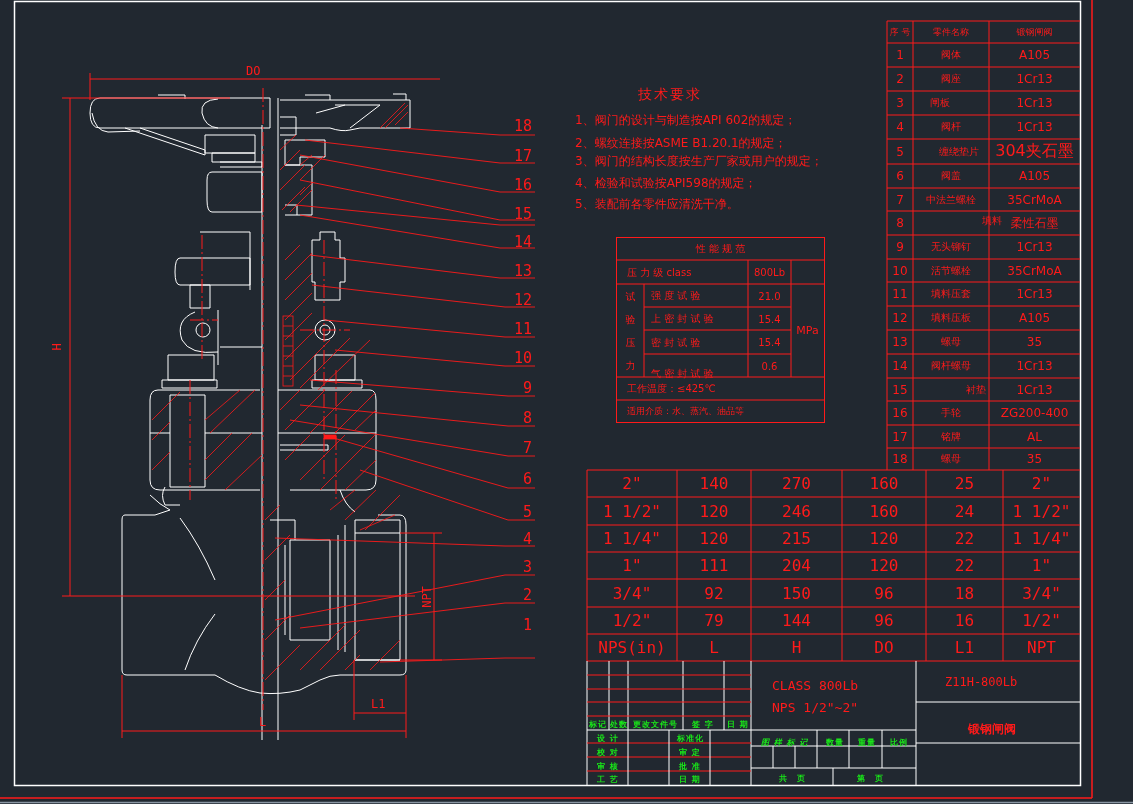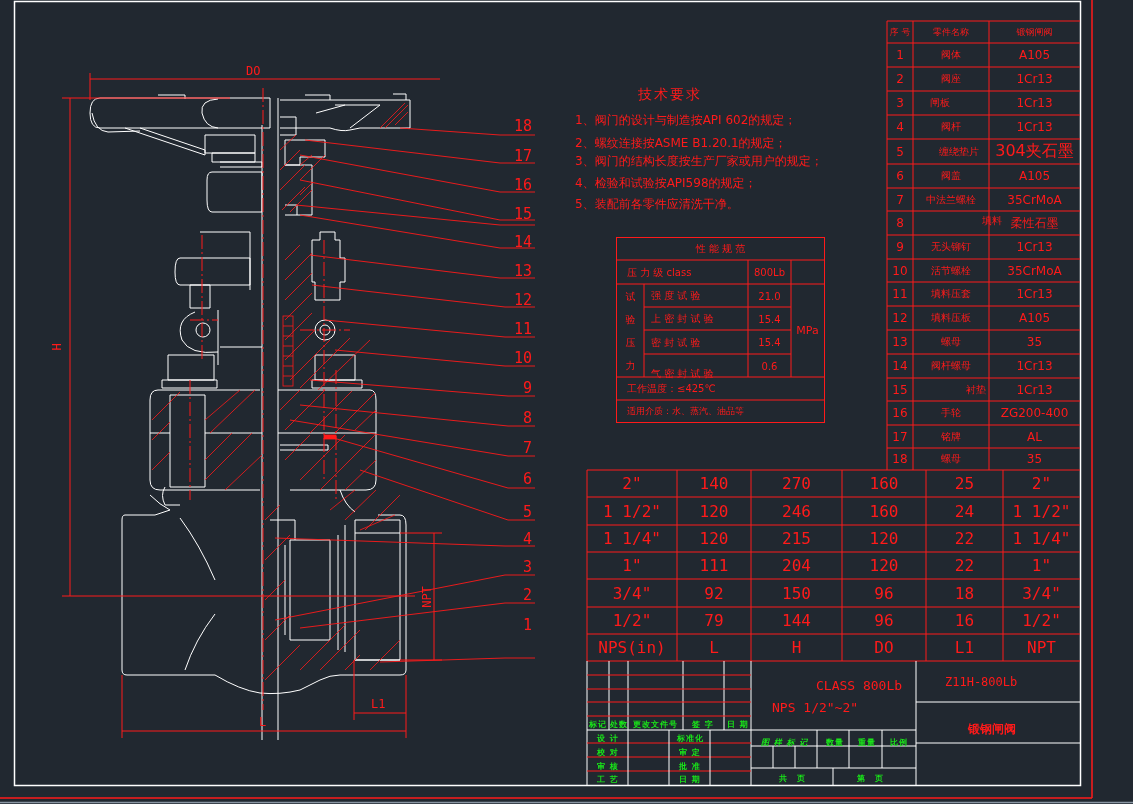--- a/index.html
+++ b/index.html
@@ -406,21 +406,21 @@
     <div class="tbl-cell" style="left: 1003px; top: 607px; width: 77px; height: 27px; font-size: 16px; font-family: &quot;DejaVu Sans Mono&quot;, monospace;">1/2"</div>
     <div class="tbl-cell" style="left: 587px; top: 634px; width: 90px; height: 27px; font-size: 16px; font-family: &quot;DejaVu Sans Mono&quot;, monospace;">NPS(in)</div>
     <div class="tbl-cell" style="left: 677px; top: 634px; width: 74px; height: 27px; font-size: 16px; font-family: &quot;DejaVu Sans Mono&quot;, monospace;">L</div>
     <div class="tbl-cell" style="left: 751px; top: 634px; width: 91px; height: 27px; font-size: 16px; font-family: &quot;DejaVu Sans Mono&quot;, monospace;">H</div>
     <div class="tbl-cell" style="left: 842px; top: 634px; width: 84px; height: 27px; font-size: 16px; font-family: &quot;DejaVu Sans Mono&quot;, monospace;">DO</div>
     <div class="tbl-cell" style="left: 926px; top: 634px; width: 77px; height: 27px; font-size: 16px; font-family: &quot;DejaVu Sans Mono&quot;, monospace;">L1</div>
     <div class="tbl-cell" style="left: 1003px; top: 634px; width: 77px; height: 27px; font-size: 16px; font-family: &quot;DejaVu Sans Mono&quot;, monospace;">NPT</div>
   </div>
 
 <div>
-  <div class="tech" style="left:772px;top:678px;font-size:13px;font-family:'DejaVu Sans Mono',monospace;margin-left:44px;">CLASS 800Lb</div>
+  <div class="tech" style="left:772px;top:678px;font-size:13px;font-family:'DejaVu Sans Mono',monospace;">CLASS 800Lb</div>
   <div class="tech" style="left:772px;top:700px;font-size:13px;font-family:'DejaVu Sans Mono',monospace;">NPS 1/2"~2"</div>
   <div class="tech" style="left:945px;top:675px;font-size:12px;font-family:'DejaVu Sans Mono',monospace;">Z11H-800Lb</div>
   <div class="tech" style="left:968px;top:721px;font-size:12px;font-weight:bold;">锻钢闸阀</div>
 
   <div class="tb-text" style="left:589px;top:719px;">标记</div>
   <div class="tb-text" style="left:610px;top:719px;">处数</div>
   <div class="tb-text" style="left:633px;top:719px;">更改文件号</div>
   <div class="tb-text" style="left:692px;top:719px;">签 字</div>
   <div class="tb-text" style="left:727px;top:719px;">日 期</div>
 

